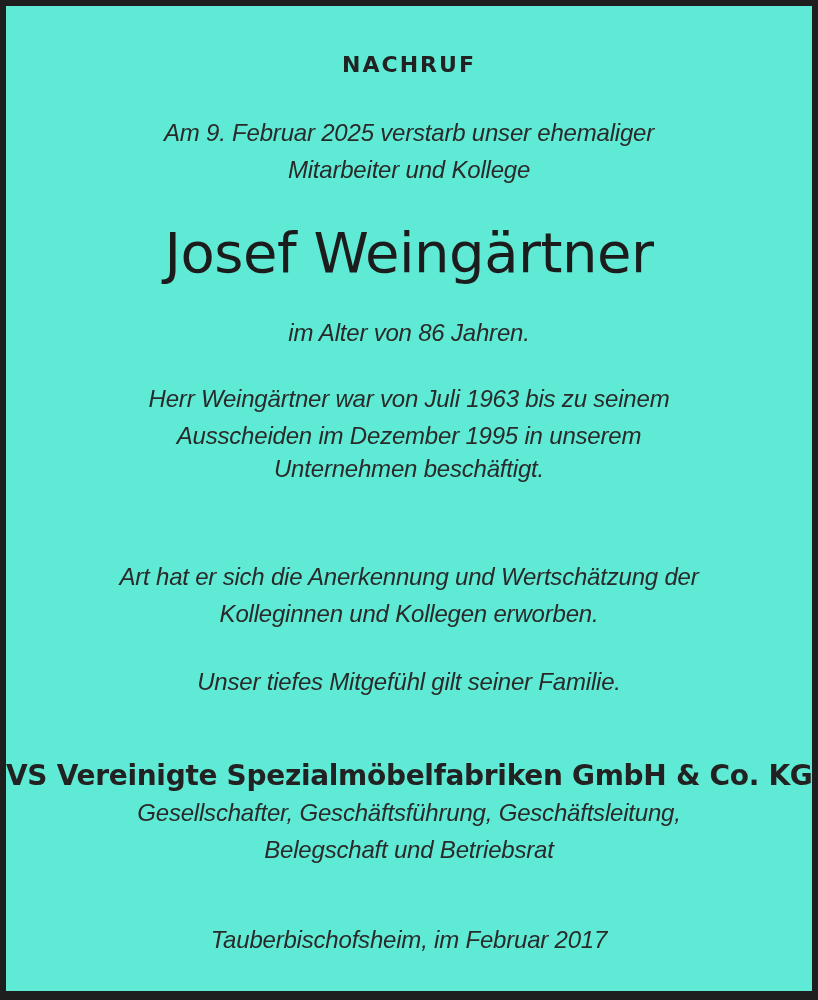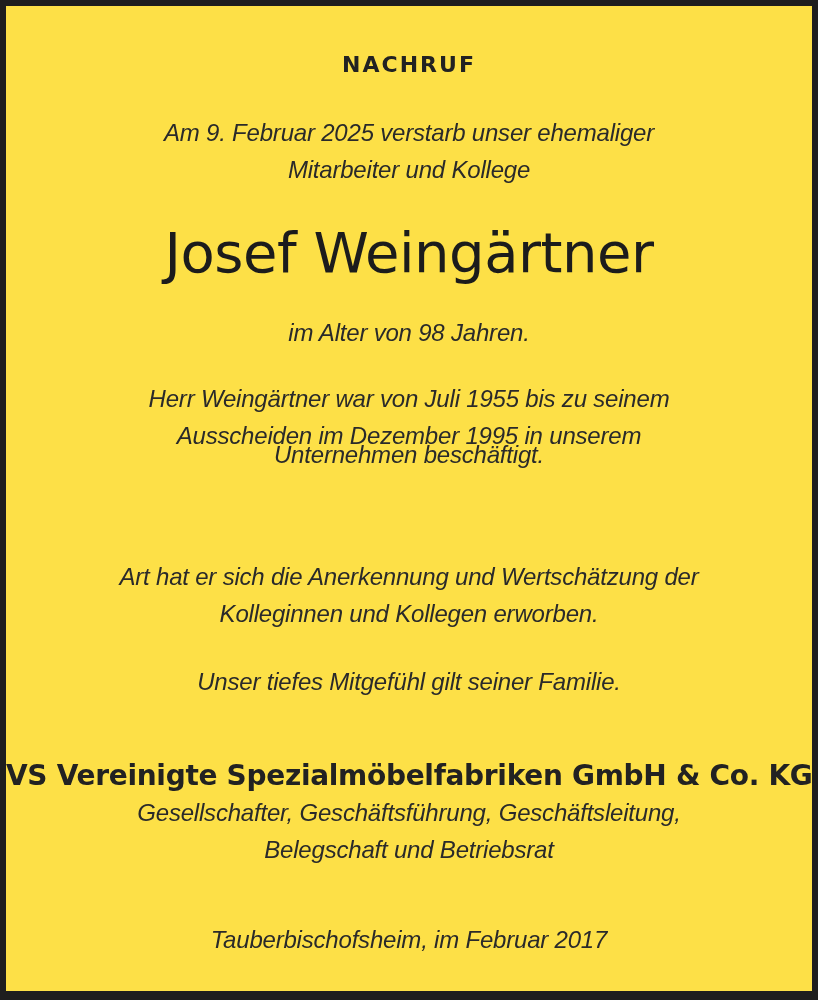--- a/index.html
+++ b/index.html
@@ -1,40 +1,40 @@
 <!DOCTYPE html>
 <html><head>
 <meta charset="utf-8">
 <style>
   html, body { margin:0; padding:0; }
   body { width:818px; height:1000px; background:#1e1e1e; position:relative; overflow:hidden; }
-  .frame { position:absolute; left:6px; top:6px; width:806px; height:985px; background:#fde047; }
+  .frame { position:absolute; left:6px; top:6px; width:806px; height:985px; background:#5eead4; }
   .t { position:absolute; left:0; width:806px; text-align:center; color:#222;
        font-family:"DejaVu Sans", sans-serif; font-weight:normal; white-space:nowrap; }
   .light { font-family:"Liberation Sans", sans-serif; font-size:24px; letter-spacing:-0.2px; color:#2a2a2a;font-style:italic; }
   .head { font-family:"DejaVu Sans", sans-serif; font-size:22px; letter-spacing:2px; font-weight:bold; top:46px; }
   .name { font-family:"DejaVu Sans", sans-serif; font-size:56px; top:214px; letter-spacing:-0.5px; color:#1c1c1c; }
   .firm { font-family:"DejaVu Sans", sans-serif; font-size:28px; font-weight:bold; letter-spacing:-0.3px; }
 </style>
 </head>
 <body>
 
 <div class="frame">
   <div class="t head">NACHRUF</div>
 
   <div class="t light" style="top:113px">Am 9. Februar 2025 verstarb unser ehemaliger</div>
   <div class="t name">Josef Weingärtner</div>
 
   <div class="t light" style="top:150px">Mitarbeiter und Kollege</div>
 
-  <div class="t light" style="top:313px">im Alter von 98 Jahren.</div>
+  <div class="t light" style="top:313px">im Alter von 86 Jahren.</div>
 
-  <div class="t light" style="top:379px">Herr Weingärtner war von Juli 1955 bis zu seinem</div>
+  <div class="t light" style="top:379px">Herr Weingärtner war von Juli 1963 bis zu seinem</div>
   <div class="t light" style="top:416px">Ausscheiden im Dezember 1995 in unserem</div>
-  <div class="t light" style="top:435px">Unternehmen beschäftigt.</div>
+  <div class="t light" style="top:449px">Unternehmen beschäftigt.</div>
 
   <div class="t light" style="top:557px">Art hat er sich die Anerkennung und Wertschätzung der</div>
   <div class="t light" style="top:594px">Kolleginnen und Kollegen erworben.</div>
 
   <div class="t light" style="top:662px">Unser tiefes Mitgefühl gilt seiner Familie.</div>
 
   <div class="t firm" style="top:753px">VS Vereinigte Spezialmöbelfabriken GmbH &amp; Co. KG</div>
   <div class="t light" style="top:793px">Gesellschafter, Geschäftsführung, Geschäftsleitung,</div>
   <div class="t light" style="top:830px">Belegschaft und Betriebsrat</div>
 

